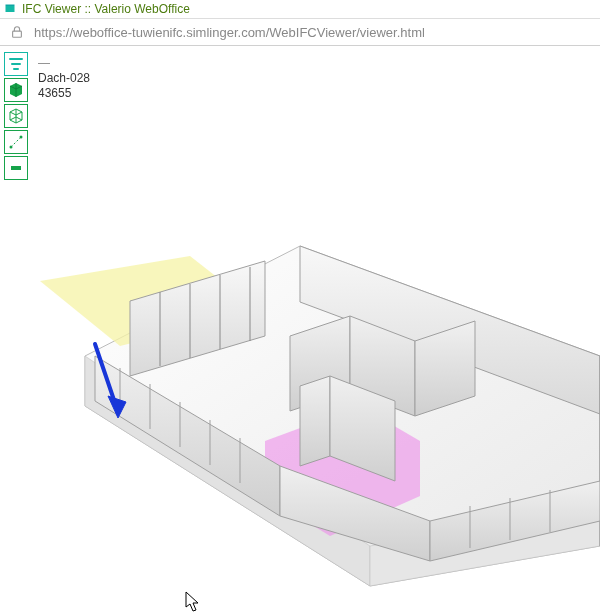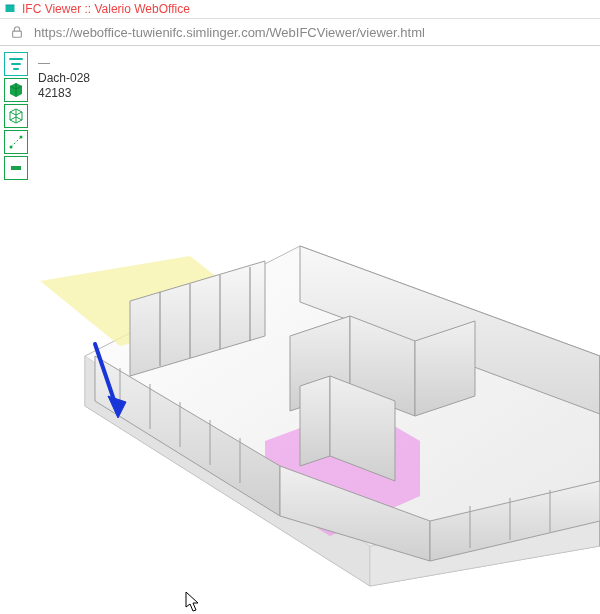--- a/index.html
+++ b/index.html
@@ -24,21 +24,21 @@
   .chrome-titlebar .favicon {
     width: 12px;
     height: 12px;
     margin-right: 6px;
     display: inline-flex;
     align-items: center;
     justify-content: center;
   }
   .chrome-titlebar .title {
     font-size: 12px;
-    color: #ef4444;
+    color: #4d7c0f;
   }
   .chrome-urlbar {
     height: 26px;
     display: flex;
     align-items: center;
     padding: 0 10px;
     border-bottom: 1px solid #d0d0d0;
     background: #fff;
     color: #6b6b6b;
   }
@@ -200,21 +200,21 @@
 
     <g stroke="#1836d8" fill="#1836d8">
       <line x1="95" y1="298" x2="116" y2="360" stroke-width="4" stroke-linecap="round"></line>
       <polygon points="108,350 126,356 118,372"></polygon>
     </g>
   </svg>
 
   <div class="readout">
     <div class="dash">—</div>
     <div>Dach-028</div>
-    <div>42183</div>
+    <div>43655</div>
   </div>
 
   <div class="toolbar">
     <div class="tool teal" title="Filter">
       <span>
         <svg viewBox="0 0 16 16">
             <path d="M2 3h12M4 8h8M6 13h4" stroke="#14b8a6" stroke-width="2" stroke-linecap="round" fill="none"></path>
           </svg>
       </span>
     </div>

